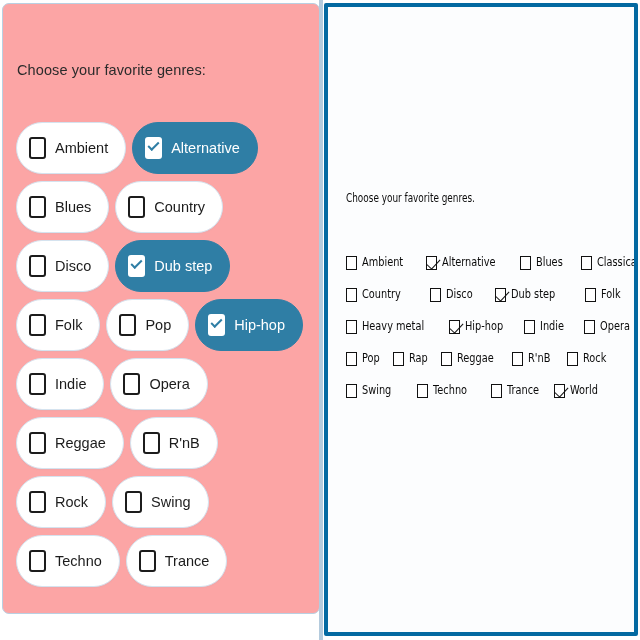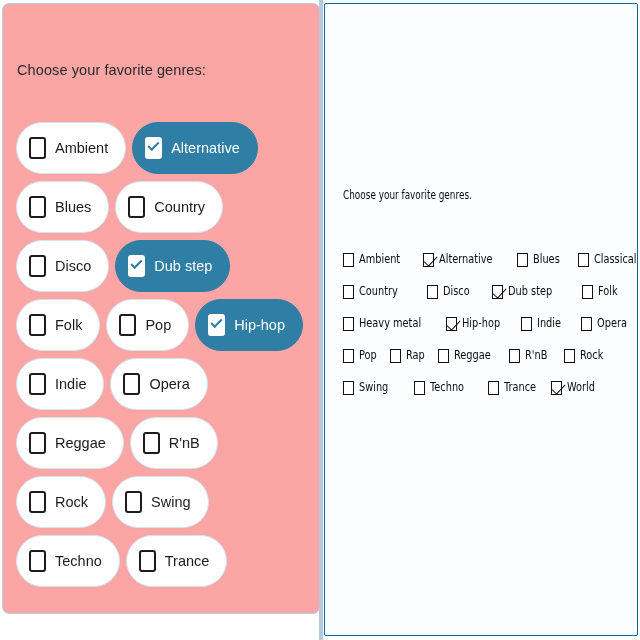--- a/index.html
+++ b/index.html
@@ -112,21 +112,21 @@
     background: #b4cbdd;
   }
 
   
   .panel-right {
     position: relative;
     width: 314px;
     height: 633px;
     margin: 3px 0 0 4px;
     background: #fcfdfe;
-    border: 1px solid #0369a1;
+    border: 4px solid #0369a1;
     border-radius: 2px;
     overflow: hidden;
   }
   .right-title {
     position: absolute;
     left: 18px;
     top: 184px;
     font-size: 11.5px;
     color: #0c0c0c;
     font-family: "DejaVu Sans", sans-serif;

